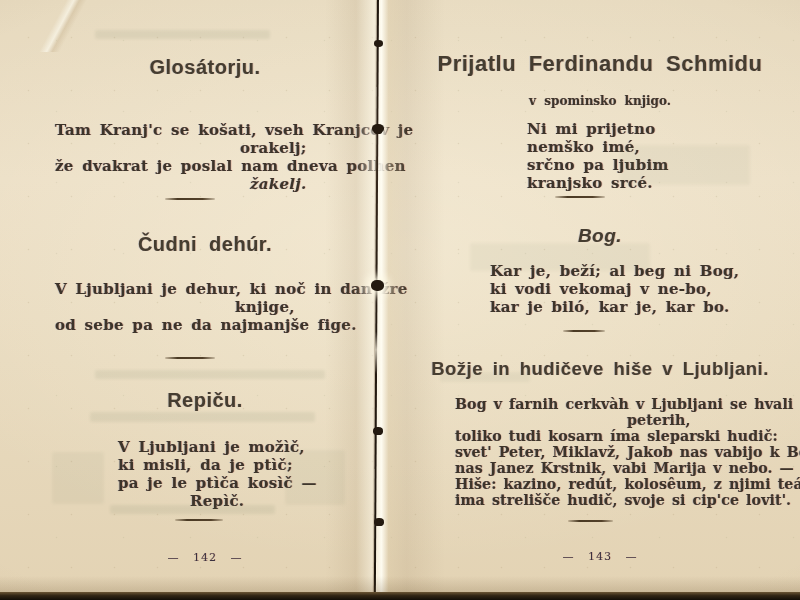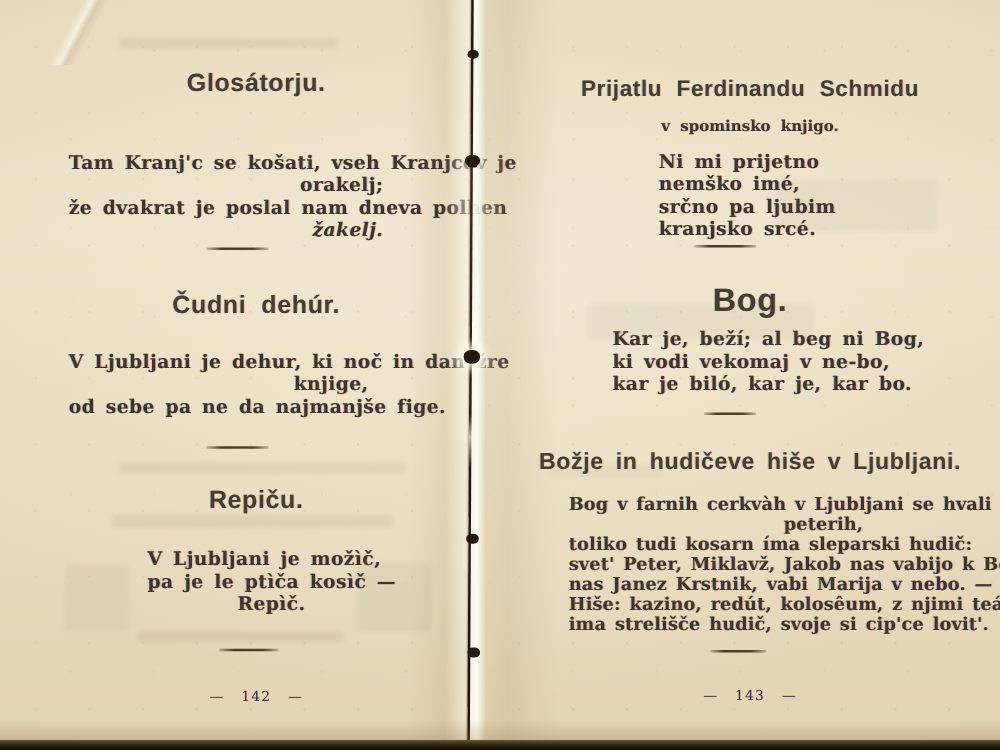--- a/index.html
+++ b/index.html
@@ -115,45 +115,46 @@
       <div class="line" style="padding-left:180px;">knjige,</div>
       <div class="line">od sebe pa ne da najmanjše fige.</div>
     </div>
 
     <div class="rule" style="left:130px;top:357px;width:50px;"></div>
 
     <div class="title" style="top:389px;font-size:20px;">Repiču.</div>
 
     <div class="poem" style="left:83px;top:438px;">
       <div class="line">V Ljubljani je možìč,</div>
+      <div class="line">ki misli, da je ptìč;</div>
       <div class="line">pa je le ptìča kosìč —</div>
       <div class="line" style="padding-left:72px;">Repìč.</div>
     </div>
 
     <div class="rule" style="left:140px;top:519px;width:48px;"></div>
 
     <div class="pagenum" style="top:551px;">— 142 —</div>
   </div>
 
   <div class="page page-right">
 
-    <div class="title" style="top:61px;font-size:18px;">Prijatlu Ferdinandu Schmidu</div>
+    <div class="title" style="top:51px;font-size:22px;">Prijatlu Ferdinandu Schmidu</div>
 
     <div class="subtitle" style="top:94px;">v spominsko knjigo.</div>
 
     <div class="poem" style="left:107px;top:120px;">
       <div class="line">Ni mi prijetno</div>
       <div class="line">nemško imé,</div>
       <div class="line">srčno pa ljubim</div>
       <div class="line">kranjsko srcé.</div>
     </div>
 
     <div class="rule" style="left:135px;top:196px;width:50px;"></div>
 
-    <div class="title" style="top:225px;font-size:26px;">Bog.</div>
+    <div class="title" style="top:225px;font-size:19px;font-style:italic;">Bog.</div>
 
     <div class="poem" style="left:70px;top:262px;">
       <div class="line">Kar je, beží; al beg ni Bog,</div>
       <div class="line">ki vodi vekomaj v ne-bo,</div>
       <div class="line">kar je biló, kar je, kar bo.</div>
     </div>
 
     <div class="rule" style="left:143px;top:330px;width:42px;"></div>
 
     <div class="title" style="top:358px;font-size:18.5px;word-spacing:4px;">Božje in hudičeve hiše v Ljubljani.</div>

